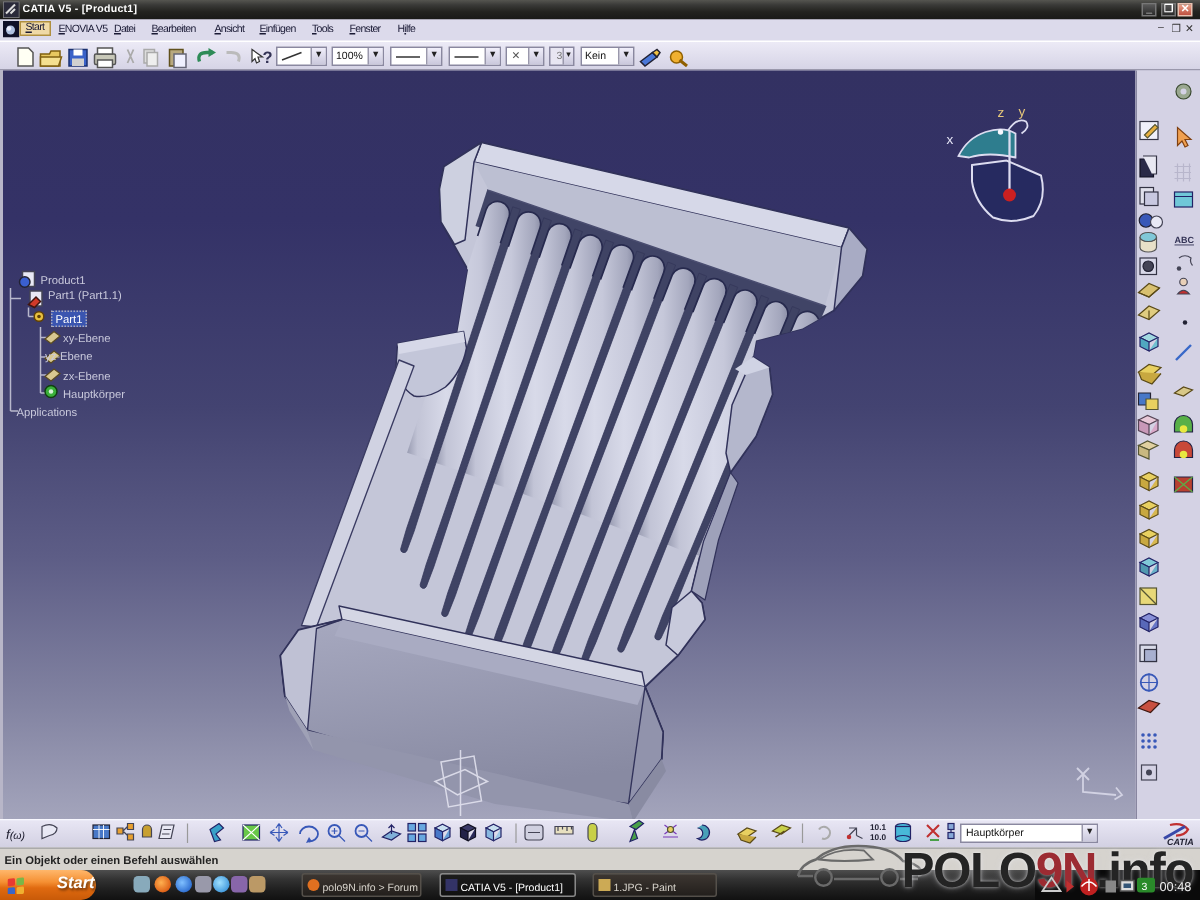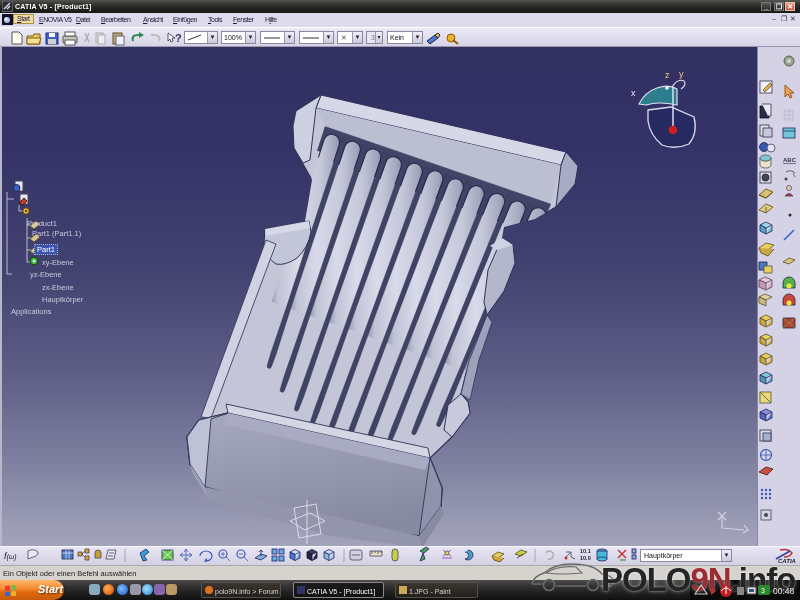--- a/index.html
+++ b/index.html
@@ -53,21 +53,21 @@
 #startbtn { position:absolute; left:0; top:0px; width:64px; height:20px;
   background:linear-gradient(#ffb76b 0%, #f59033 40%, #e06a10 60%, #c85a08 100%);
   border-radius:0 10px 10px 0; color:#fff; font-weight:bold; font-style:italic;
   font-size:11px; line-height:19px; text-shadow:1px 1px 2px rgba(0,0,0,.6); }
 .taskbtn { position:absolute; top:2px; height:16px; background:linear-gradient(#3c3631,#231f1c);
   border:1px solid #55504a; border-radius:2px; color:#d8d4cc; font-size:7px; line-height:14px;
   white-space:nowrap; overflow:hidden; }
 .ql { position:absolute; top:4px; width:11px; height:11px; border-radius:3px; }
 
 
-.treetxt { position:absolute; color:#c9c9dc; font-size:7.5px; white-space:nowrap;margin-top:37px; }
+.treetxt { position:absolute; color:#c9c9dc; font-size:7.5px; white-space:nowrap; }
 </style>
 </head>
 <body>
 <div id="page">
 
   <div id="titlebar" class="abs">
     <svg class="abs" style="left:2px;top:1px" width="11" height="11">
         <rect width="11" height="11" fill="#2a2a3a" stroke="#888" stroke-width="1"></rect>
         <path d="M2 8 L8 2 M5 8 L8 5" stroke="#ddd" stroke-width="1.4" fill="none"></path>
       </svg>
@@ -543,21 +543,21 @@
       <path d="M4 24 q2 -8 12 -11 q10 -9 28 -9 q22 0 30 10 q8 1 12 6 q2 3 -2 4"></path>
       <path d="M4 24 h10 M28 26 h30 M72 26 h12"></path>
       <circle cx="21" cy="25" r="5.5"></circle>
       <circle cx="65" cy="25" r="5.5"></circle>
       <path d="M18 13 q12 -8 30 -6 l6 6 q-20 2 -36 0 z" stroke-width="1.2"></path>
     </g>
   </svg>
   <div class="abs" style="left:601px; top:561px; z-index:61; font-size:33px; font-weight:bold; color:#242424; letter-spacing:-1px; text-shadow:0 0 2px rgba(255,255,255,0.55), 0 0 5px rgba(225,225,230,0.45); white-space:nowrap;">POLO<span style="color:#9c2b32">9N</span>.info</div>
 
   <div id="statusbar" class="abs">
-      <span style="position:absolute; left:3px; top:3px;">Ein Objekt oder einen Befehl auswählen</span>
+      <span style="position:absolute; left:3px; top:3px;font-weight:bold;">Ein Objekt oder einen Befehl auswählen</span>
     </div>
 
   <div id="taskbar" class="abs">
     <div id="startbtn">
         <svg style="position:absolute;left:5px;top:4px" width="13" height="12">
           <g transform="skewY(-6)">
             <rect x="0" y="2" width="5" height="5" rx="1" fill="#e83a31"></rect>
             <rect x="6" y="2" width="5" height="5" rx="1" fill="#7ab648"></rect>
             <rect x="0" y="8" width="5" height="5" rx="1" fill="#3a66c8"></rect>
             <rect x="6" y="8" width="5" height="5" rx="1" fill="#f0b030"></rect>

